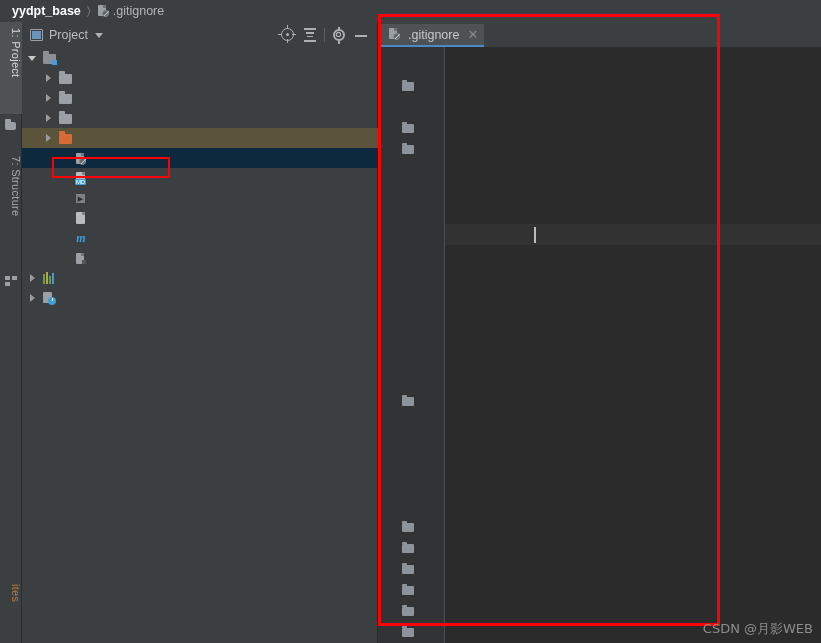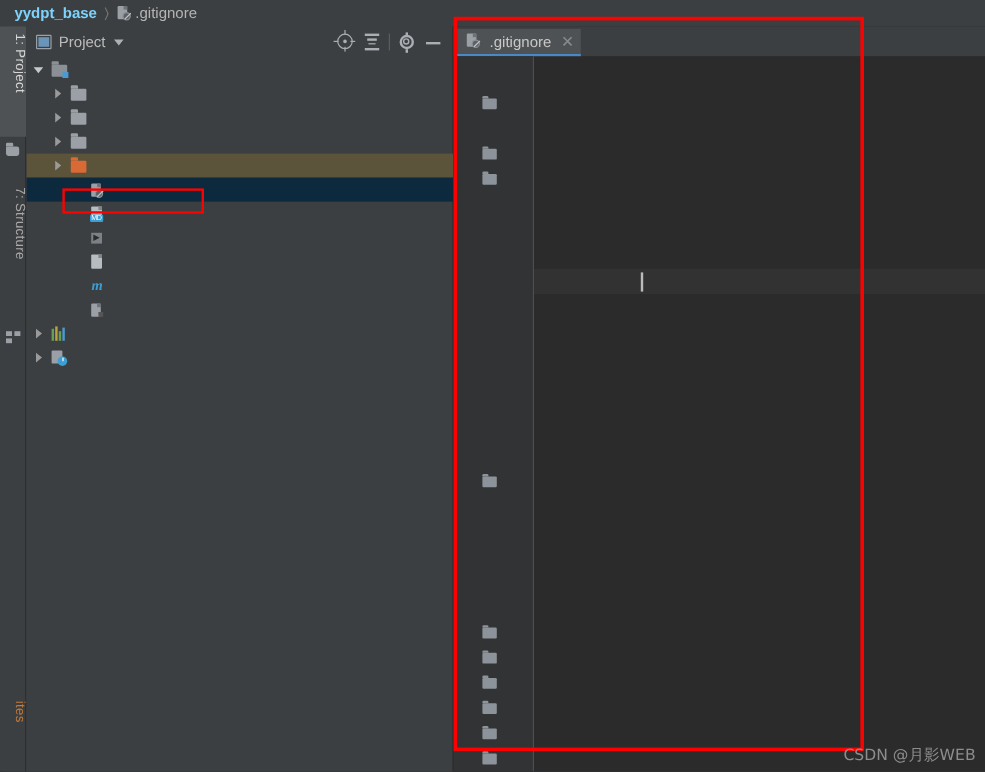--- a/index.html
+++ b/index.html
@@ -12,21 +12,21 @@
     position:relative;
   }
 
   
   #breadcrumb-bar{
     position:absolute; left:0; top:0; width:821px; height:22px;
     background:#3c3f41; display:flex; align-items:center;
     padding-left:12px;
   }
   #breadcrumb-bar .crumb{ color:#b4b4b4; font-size:12.5px; }
-  #breadcrumb-bar .crumb.bold{ font-weight:bold; color:#7dd3fc;}
+  #breadcrumb-bar .crumb.bold{ font-weight:bold; color:#ffffff;}
   #breadcrumb-bar .sep{ color:#7a7a7a; margin:0 6px; font-size:12px;}
   .mini-ico{ display:inline-block; width:12px; height:13px; position:relative; margin-right:4px; vertical-align:-2px;}
 
   
   .ico-gitignore{ }
   .ico-gitignore .pg{position:absolute;left:1px;top:0;width:8px;height:11px;background:#9aa0a6;border-radius:1px;}
   .ico-gitignore .fold{position:absolute;left:6px;top:0;width:3px;height:3px;background:#6d7278;}
   .ico-gitignore .bd{position:absolute;left:5px;top:5px;width:7px;height:7px;border-radius:50%;background:#5c6166;border:1px solid #8a9096;}
   .ico-gitignore .bd:after{content:"";position:absolute;left:0px;top:2px;width:7px;height:1px;background:#c2c6ca;transform:rotate(-45deg);}
 

